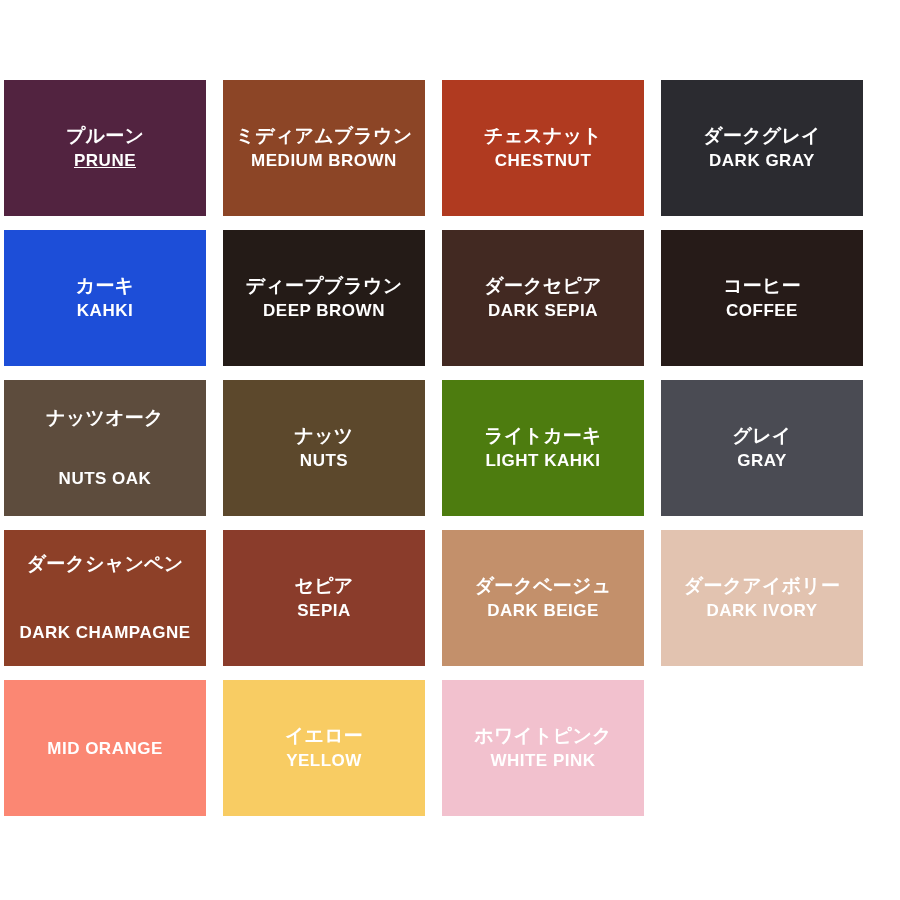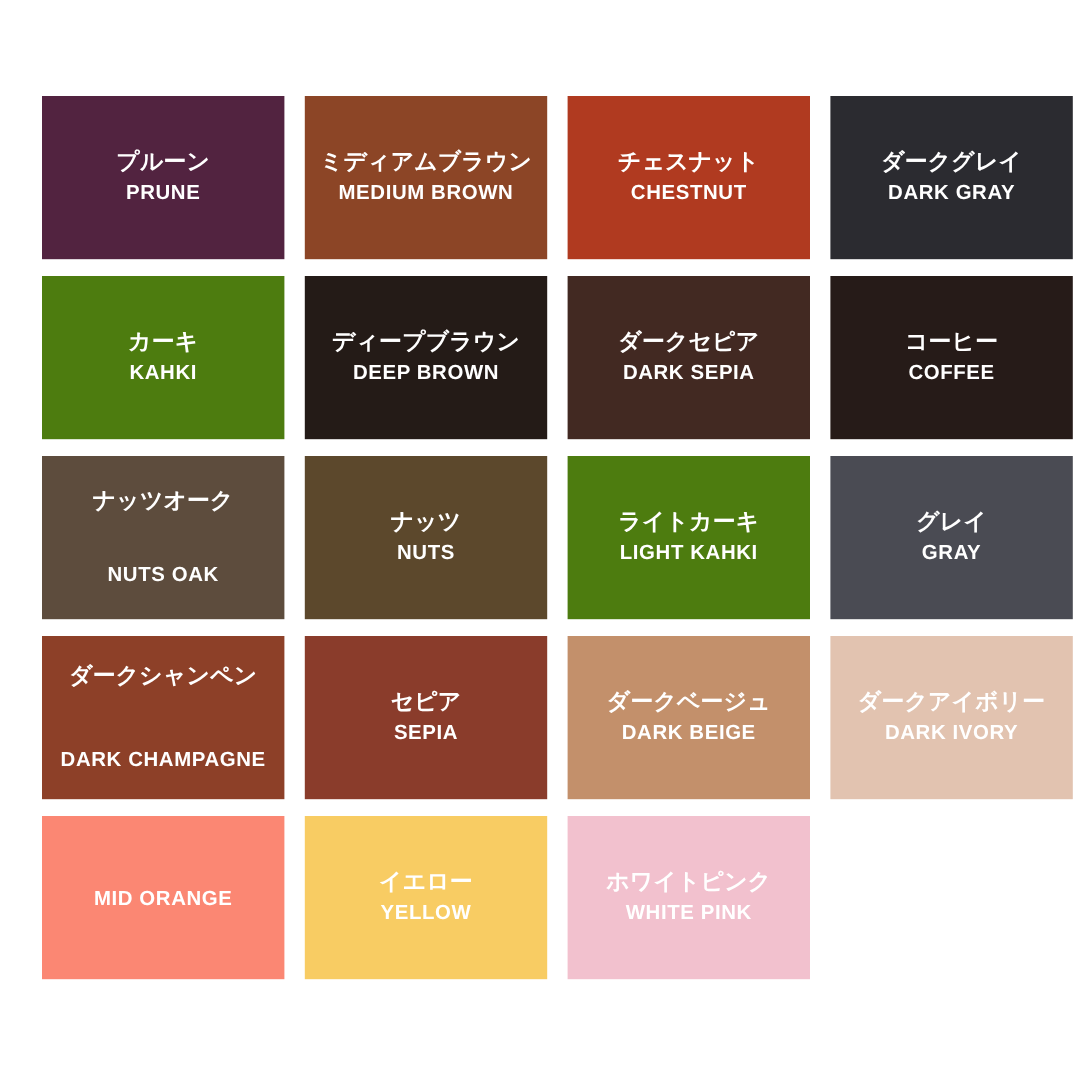--- a/index.html
+++ b/index.html
@@ -10,21 +10,21 @@
   }
   body {
     width: 900px;
     height: 900px;
     font-family: "Liberation Sans", "DejaVu Sans", sans-serif;
     overflow: hidden;
   }
 
   #palette-grid {
     position: absolute;
-    left: 35px;
+    left: 4px;
     top: 80px;
     width: 860px;
     height: 738px;
     display: grid;
     grid-template-columns: repeat(4, 202px);
     grid-template-rows: repeat(5, 136px);
     column-gap: 17px;
     row-gap: 14px;
   }
 
@@ -56,35 +56,35 @@
     text-align: center;
     margin-top: 2px;
   }
 </style>
 </head>
 <body style="background: rgb(255, 255, 255);">
 
 <div id="palette-grid">
     <div class="swatch" style="background: rgb(82, 35, 64);">
       <div class="label-jp" style="color: rgb(255, 255, 255);">プルーン</div>
-      <div class="label-en" style="color: rgb(255, 255, 255);">PRUNE</div>
+      <div class="label-en" style="color: rgb(255, 255, 255); text-decoration: underline;">PRUNE</div>
     </div>
     <div class="swatch" style="background: rgb(140, 69, 38);">
       <div class="label-jp" style="color: rgb(255, 255, 255);">ミディアムブラウン</div>
       <div class="label-en" style="color: rgb(255, 255, 255);">MEDIUM BROWN</div>
     </div>
     <div class="swatch" style="background: rgb(176, 58, 32);">
       <div class="label-jp" style="color: rgb(255, 255, 255);">チェスナット</div>
       <div class="label-en" style="color: rgb(255, 255, 255);">CHESTNUT</div>
     </div>
     <div class="swatch" style="background: rgb(43, 43, 48);">
       <div class="label-jp" style="color: rgb(255, 255, 255);">ダークグレイ</div>
       <div class="label-en" style="color: rgb(255, 255, 255);">DARK GRAY</div>
     </div>
-    <div class="swatch" style="background: #4d7c0f; align-items: center;">
+    <div class="swatch" style="background: #1d4ed8; align-items: center;">
       <div class="label-jp" style="color: rgb(255, 255, 255);">カーキ</div>
       <div class="label-en" style="color: rgb(255, 255, 255);">KAHKI</div>
     </div>
     <div class="swatch" style="background: rgb(36, 27, 23);">
       <div class="label-jp" style="color: rgb(255, 255, 255);">ディープブラウン</div>
       <div class="label-en" style="color: rgb(255, 255, 255);">DEEP BROWN</div>
     </div>
     <div class="swatch" style="background: rgb(66, 41, 34);">
       <div class="label-jp" style="color: rgb(255, 255, 255);">ダークセピア</div>
       <div class="label-en" style="color: rgb(255, 255, 255);">DARK SEPIA</div>

